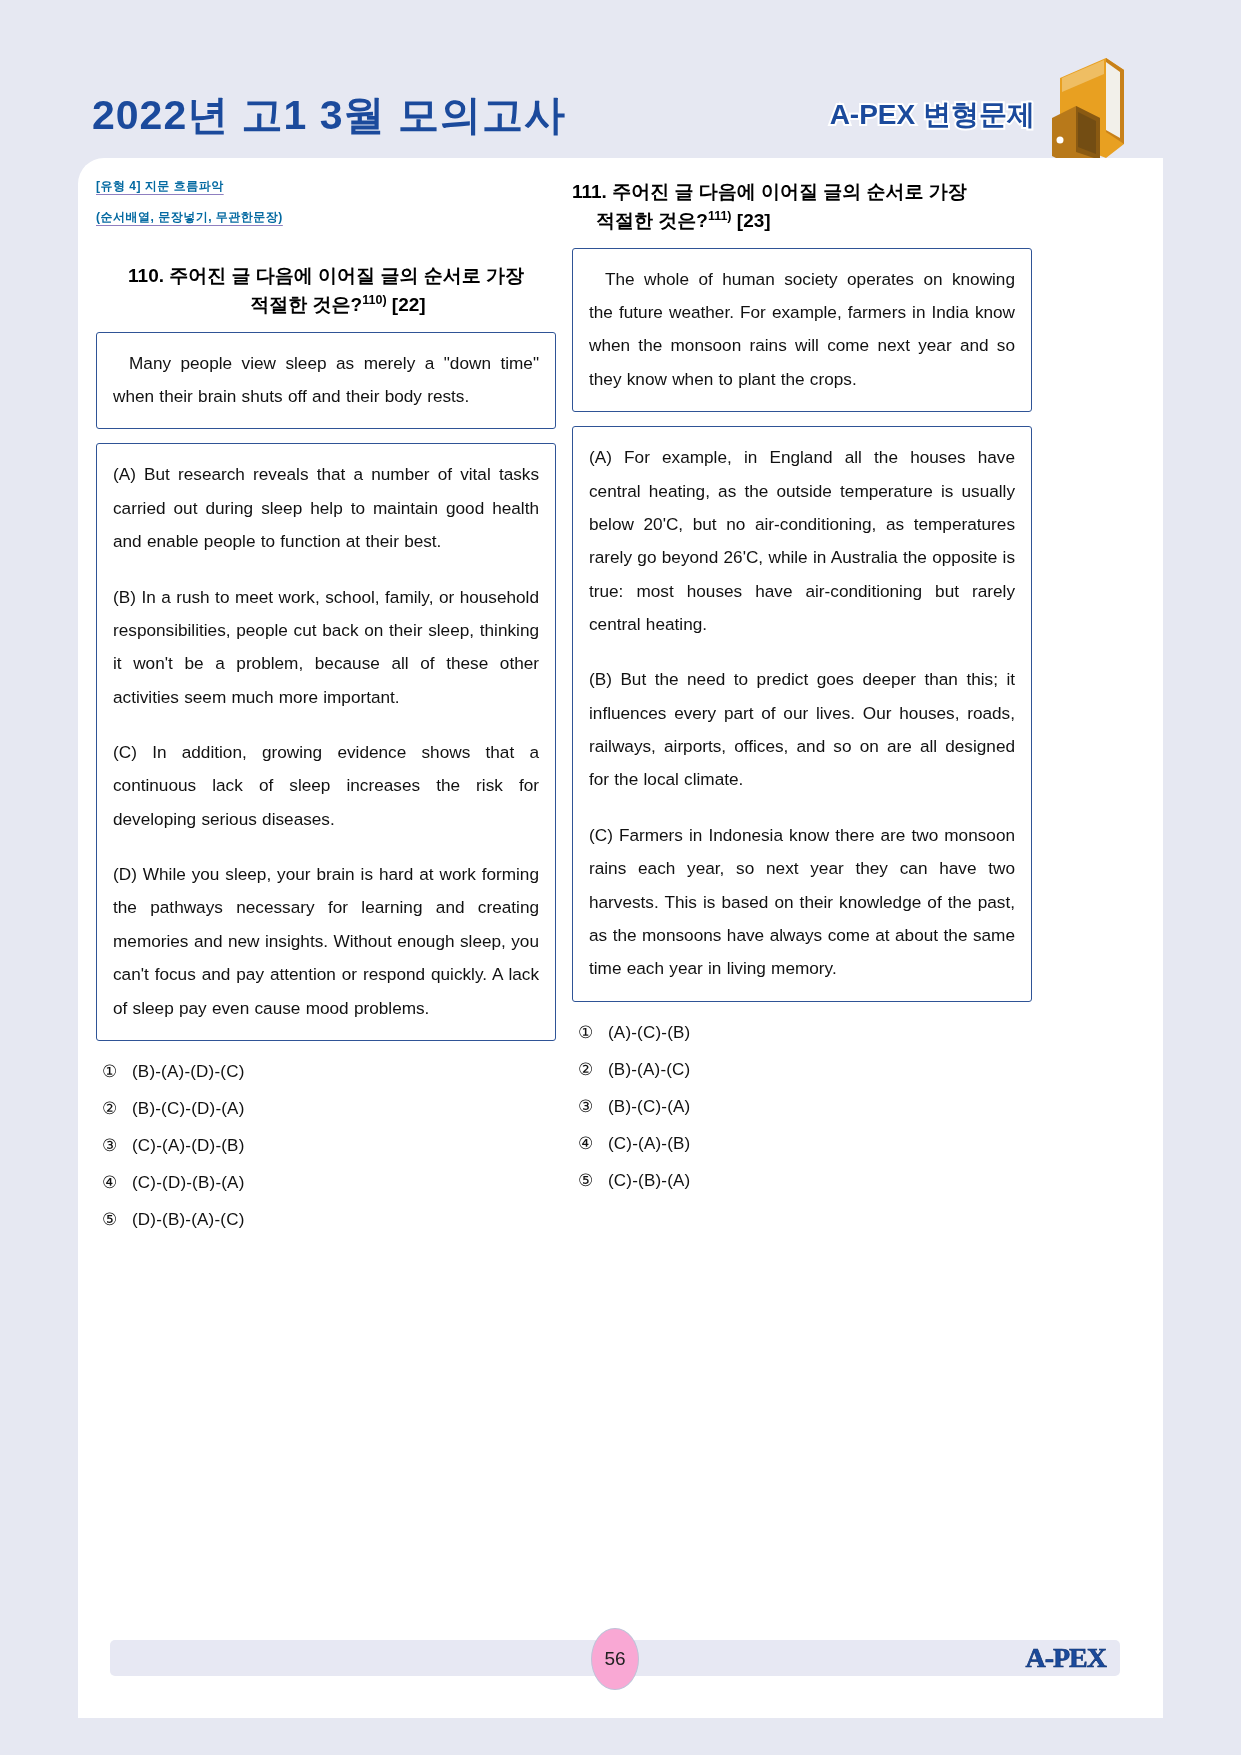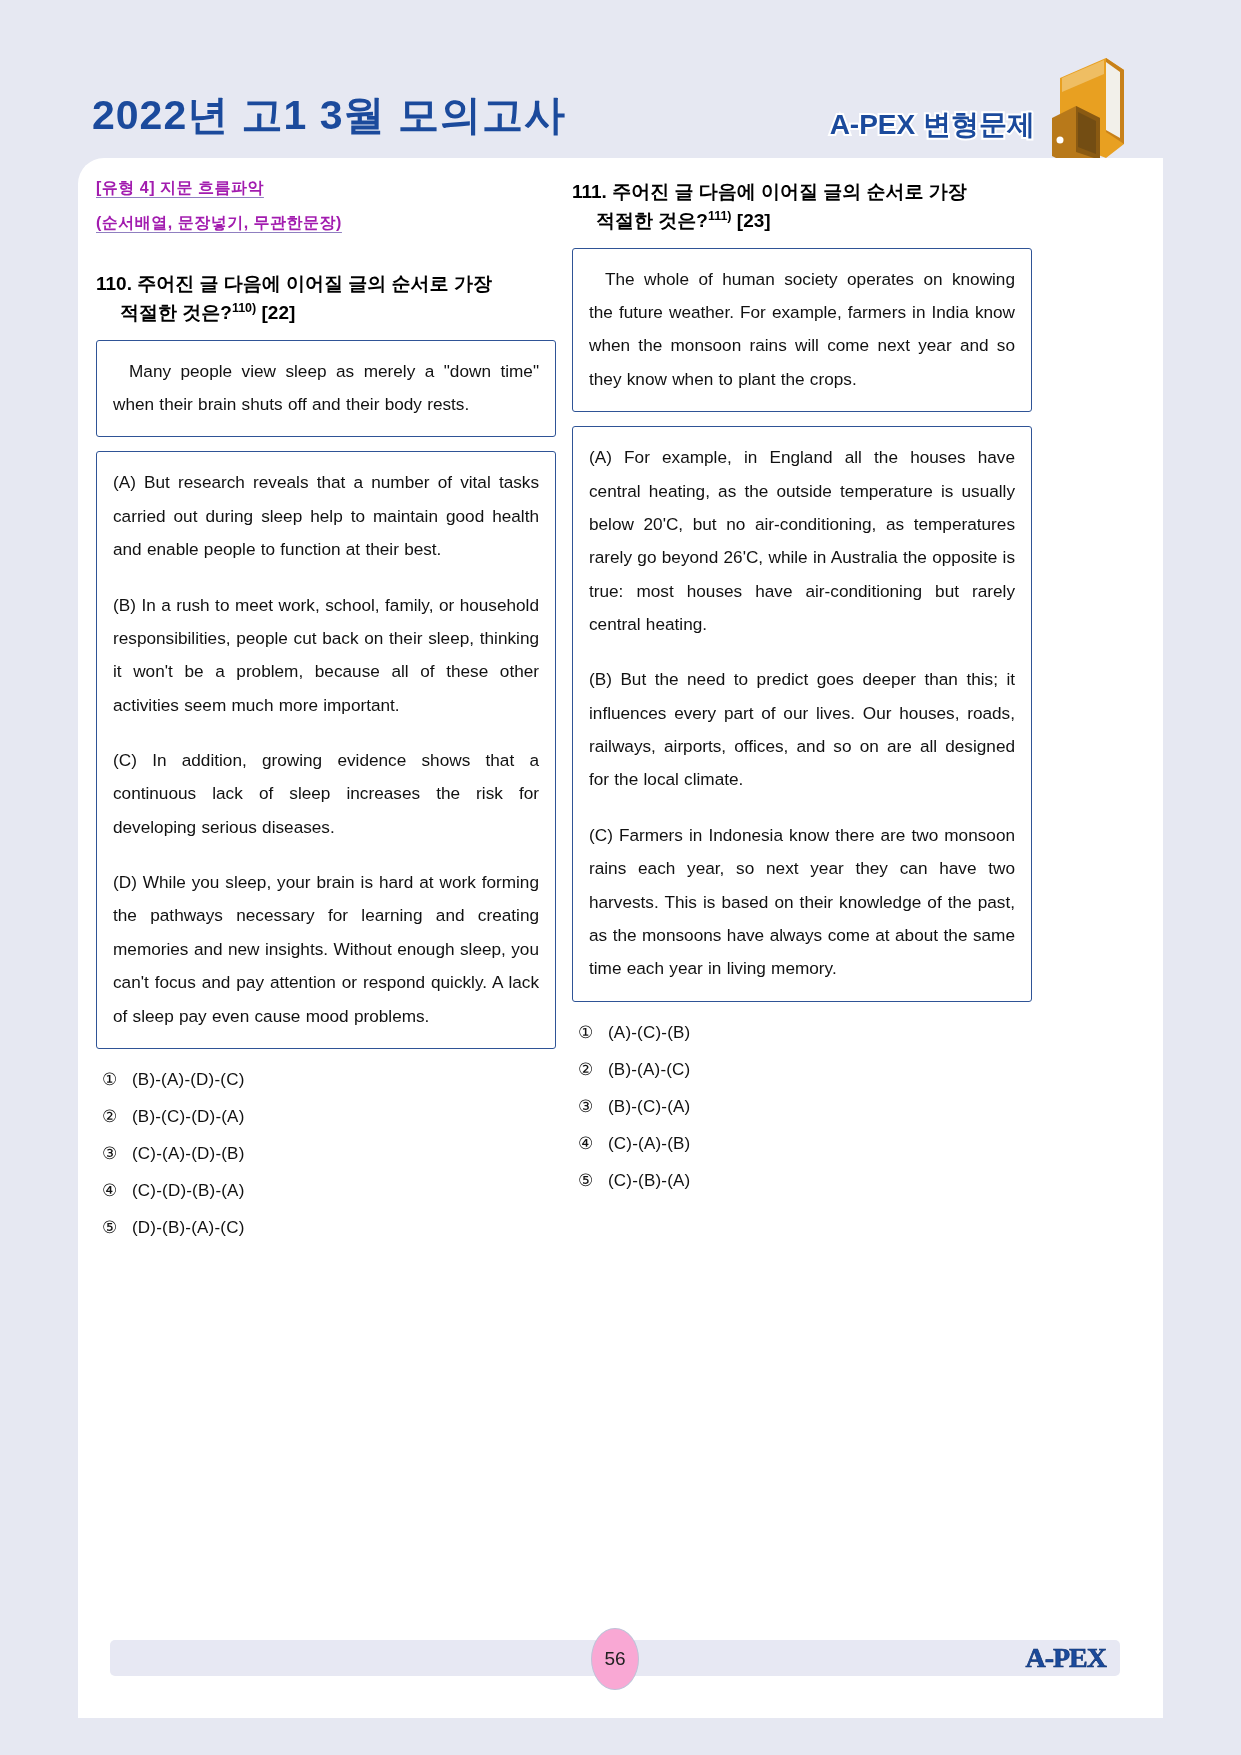--- a/index.html
+++ b/index.html
@@ -46,42 +46,41 @@
   .brand-text {
     position:absolute;
     right:0; top:0;
     font-size:28px;
     font-weight:bold;
     color:#1b4a9c;
     white-space:nowrap;
     -webkit-text-stroke:4px #ffffff;
     paint-order:stroke fill;
     letter-spacing:0px;
-    margin-top:10px;
   }
   .book-icon {
     position:absolute;
     left:1038px; top:48px;
     width:90px; height:120px;
   }
 
   
   .col {
     position:absolute;
     top:178px;
     width:460px;
   }
   .col-left  { left:96px; }
   .col-right { left:572px; }
 
   
   .type-label {
-    font-size:16px;
-    font-weight:bold;
-    color:#a21caf;
+    font-size:12px;
+    font-weight:bold;
+    color:#0369a1;
     letter-spacing:0.5px;
     text-decoration:underline;
     text-decoration-color:#8f7fc0;
     text-underline-offset:4px;
     margin-bottom:14px;
     display:block;
     width:max-content;
   }
   .type-label.second { margin-bottom:0; }
 
@@ -201,21 +200,21 @@
   </div>
 </div>
 
 <div class="sheet"></div>
 
 <div class="col col-left">
 
   <span class="type-label">[유형 4] 지문 흐름파악</span>
   <span class="type-label second">(순서배열, 문장넣기, 무관한문장)</span>
 
-  <div class="q-head" style="margin-top:36px;">
+  <div class="q-head" style="margin-top:36px;text-align:center;">
     <span>110.</span>
     <span>주어진 글 다음에 이어질 글의 순서로 가장</span>
     <span class="l2">
       <span>적절한 것은?</span><sup>110)</sup>
       <span class="brack">[22]</span>
     </span>
   </div>
 
   <div class="box">
     <p class="indent">Many people view sleep as merely a "down time" when their brain shuts off and their body rests.</p>

